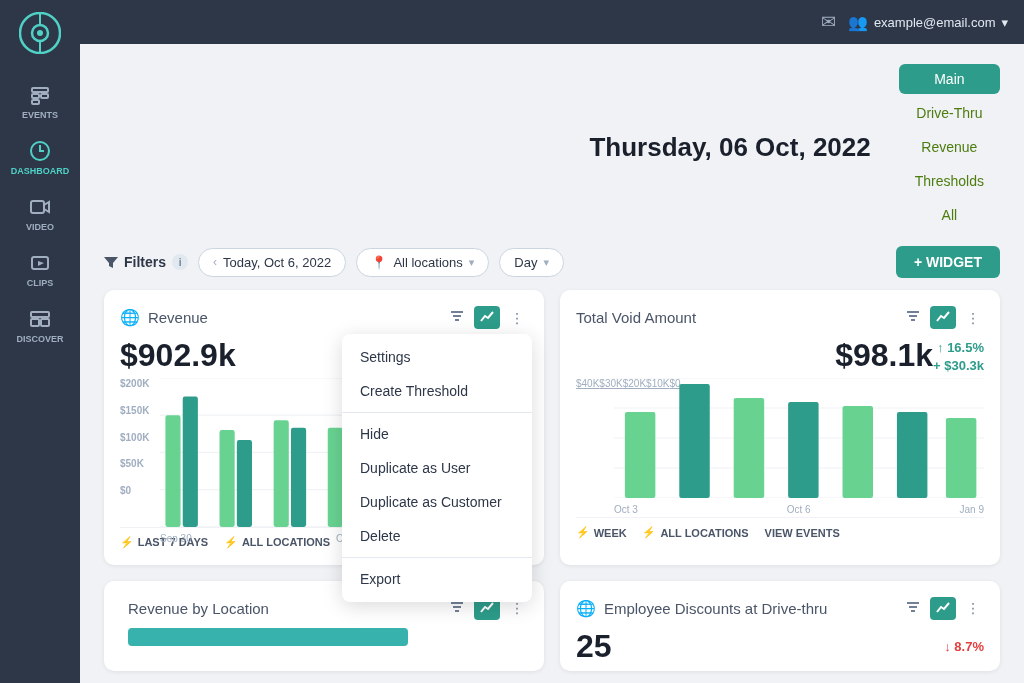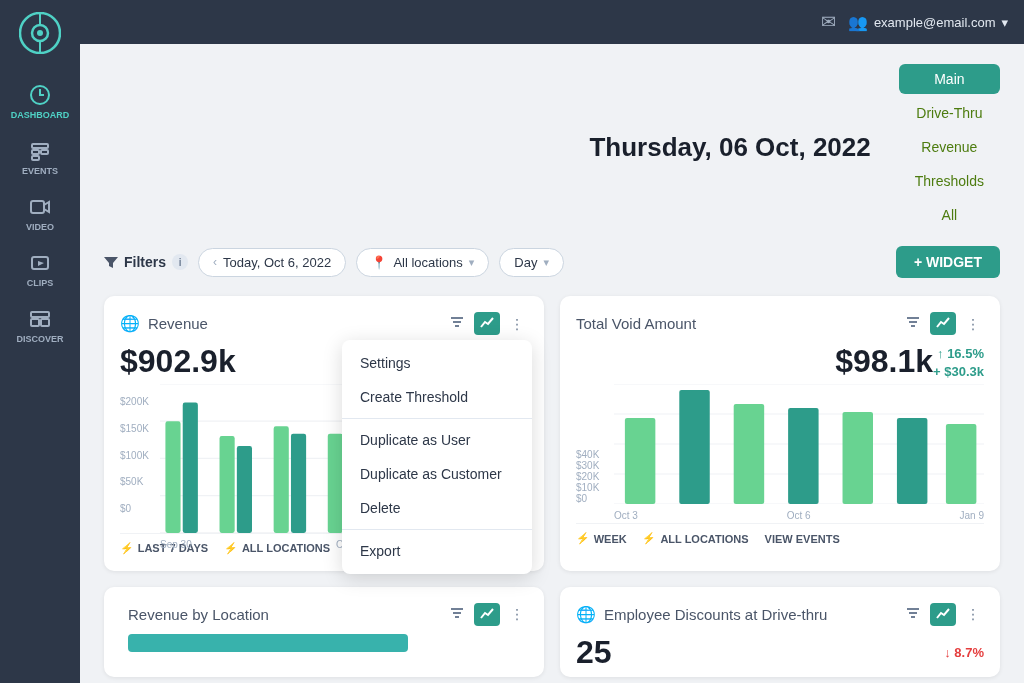--- a/index.html
+++ b/index.html
@@ -88,21 +88,21 @@
       cursor: pointer;
       font-weight: 500;
     }
     .tab-btn.active { background: #2d9c8a; color: #fff; }
 
     
     .filter-row {
       display: flex;
       align-items: center;
       gap: 10px;
-      margin-bottom: 18px;
+      margin-bottom: 12px;
     }
     .filter-label {
       display: flex; align-items: center; gap: 6px;
       font-size: 14px; font-weight: 600; color: #2d3748;
     }
     .filter-pill {
       display: flex; align-items: center; gap: 6px;
       background: #fff;
       border: 1px solid #cbd5e0;
       border-radius: 20px;
@@ -205,28 +205,29 @@
       cursor: pointer;
     }
     .dropdown-divider {
       height: 1px; background: #e2e8f0; margin: 4px 0;
     }
 
     
     .y-labels {
       position: absolute;
       left: 0;
-      top: 12px;
+      top: 0;
       height: 100%;
       display: flex;
       flex-direction: column;
       justify-content: space-between;
       font-size: 10px;
       color: #a0aec0;
       padding-bottom: 2px;
+      font-weight: bold;
     }
 
     
     .void-delta {
       text-align: right;
       line-height: 1.4;
       margin-top: 2px;
     }
 
     .globe-icon { font-size: 16px; color: #a0aec0; }
@@ -239,42 +240,42 @@
   <div style="margin-bottom:16px;">
     <svg width="42" height="42" viewBox="0 0 42 42">
       <circle cx="21" cy="21" r="20" fill="none" stroke="#4fd1c5" stroke-width="2.5"></circle>
       <circle cx="21" cy="21" r="8" fill="none" stroke="#4fd1c5" stroke-width="2.5"></circle>
       <circle cx="21" cy="21" r="3" fill="#4fd1c5"></circle>
       <line x1="21" y1="1" x2="21" y2="13" stroke="#4fd1c5" stroke-width="2"></line>
       <line x1="21" y1="29" x2="21" y2="41" stroke="#4fd1c5" stroke-width="2"></line>
     </svg>
   </div>
 
-  <div class="sidebar-item active">
-    <div class="icon-shape">
-      <svg width="20" height="20" viewBox="0 0 20 20" fill="currentColor">
-        <circle cx="10" cy="10" r="9" fill="none" stroke="currentColor" stroke-width="2"></circle>
-        <polyline points="10,4 10,10 14,10" fill="none" stroke="currentColor" stroke-width="2"></polyline>
-      </svg>
-    </div>
-    <span style="font-size:9px;font-weight:600;">DASHBOARD</span>
-  </div>
-
   <div class="sidebar-item">
     <div class="icon-shape">
       <svg width="20" height="20" viewBox="0 0 20 20" fill="none" stroke="currentColor" stroke-width="2">
         <rect x="2" y="3" width="16" height="4" rx="1"></rect>
         <rect x="2" y="9" width="7" height="4" rx="1"></rect>
         <rect x="11" y="9" width="7" height="4" rx="1"></rect>
         <rect x="2" y="15" width="7" height="4" rx="1"></rect>
       </svg>
     </div>
     <span style="font-size:9px;font-weight:600;">EVENTS</span>
   </div>
 
+  <div class="sidebar-item active">
+    <div class="icon-shape">
+      <svg width="20" height="20" viewBox="0 0 20 20" fill="currentColor">
+        <circle cx="10" cy="10" r="9" fill="none" stroke="currentColor" stroke-width="2"></circle>
+        <polyline points="10,4 10,10 14,10" fill="none" stroke="currentColor" stroke-width="2"></polyline>
+      </svg>
+    </div>
+    <span style="font-size:9px;font-weight:600;">DASHBOARD</span>
+  </div>
+
   <div class="sidebar-item">
     <div class="icon-shape">
       <svg width="20" height="20" viewBox="0 0 20 20" fill="none" stroke="currentColor" stroke-width="2">
         <rect x="1" y="4" width="13" height="12" rx="2"></rect>
         <polyline points="14,8 19,5 19,15 14,12"></polyline>
       </svg>
     </div>
     <span style="font-size:9px;font-weight:600;">VIDEO</span>
   </div>
 
@@ -432,20 +433,21 @@
           </div>
           <div class="footer-link">
             <span>VIEW EVENTS</span>
           </div>
         </div>
 
         <div class="dropdown-menu" id="revenue-dropdown">
           <div class="dropdown-item">Settings</div>
           <div class="dropdown-item">Create Threshold</div>
           <div class="dropdown-divider"></div>
+          <div class="dropdown-item">Hide</div>
           <div class="dropdown-item">Duplicate as User</div>
           <div class="dropdown-item">Duplicate as Customer</div>
           <div class="dropdown-item">Delete</div>
           <div class="dropdown-divider"></div>
           <div class="dropdown-item">Export</div>
         </div>
       </div>
 
       <div class="widget-card">
         <div class="widget-header">
@@ -471,21 +473,21 @@
 
         <div style="display:flex; align-items:flex-start; justify-content:flex-end;">
           <div class="widget-value">$98.1k</div>
           <div class="void-delta">
             <div class="widget-delta-positive">↑ 16.5%</div>
             <div class="widget-delta-positive">+ $30.3k</div>
           </div>
         </div>
 
         <div style="position:relative; display:flex;">
-          <div style="width:38px;height:120px;font-size:10px;color:#a0aec0;display:flex;flex-direction:column;justify-content:flex-end;">
+          <div style="width:38px;height:120px;font-size:10px;color:#a0aec0;display:flex;flex-direction:row;justify-content:flex-start;text-decoration:underline;">
             <span>$40K</span>
             <span>$30K</span>
             <span>$20K</span>
             <span>$10K</span>
             <span>$0</span>
           </div>
           <div style="flex:1;">
             <svg viewBox="0 0 340 120" preserveAspectRatio="none" height="120" style="width:100%;">
               <line x1="0" y1="0" x2="340" y2="0" stroke="#f0f2f5" stroke-width="1"></line>
               <line x1="0" y1="30" x2="340" y2="30" stroke="#f0f2f5" stroke-width="1"></line>

